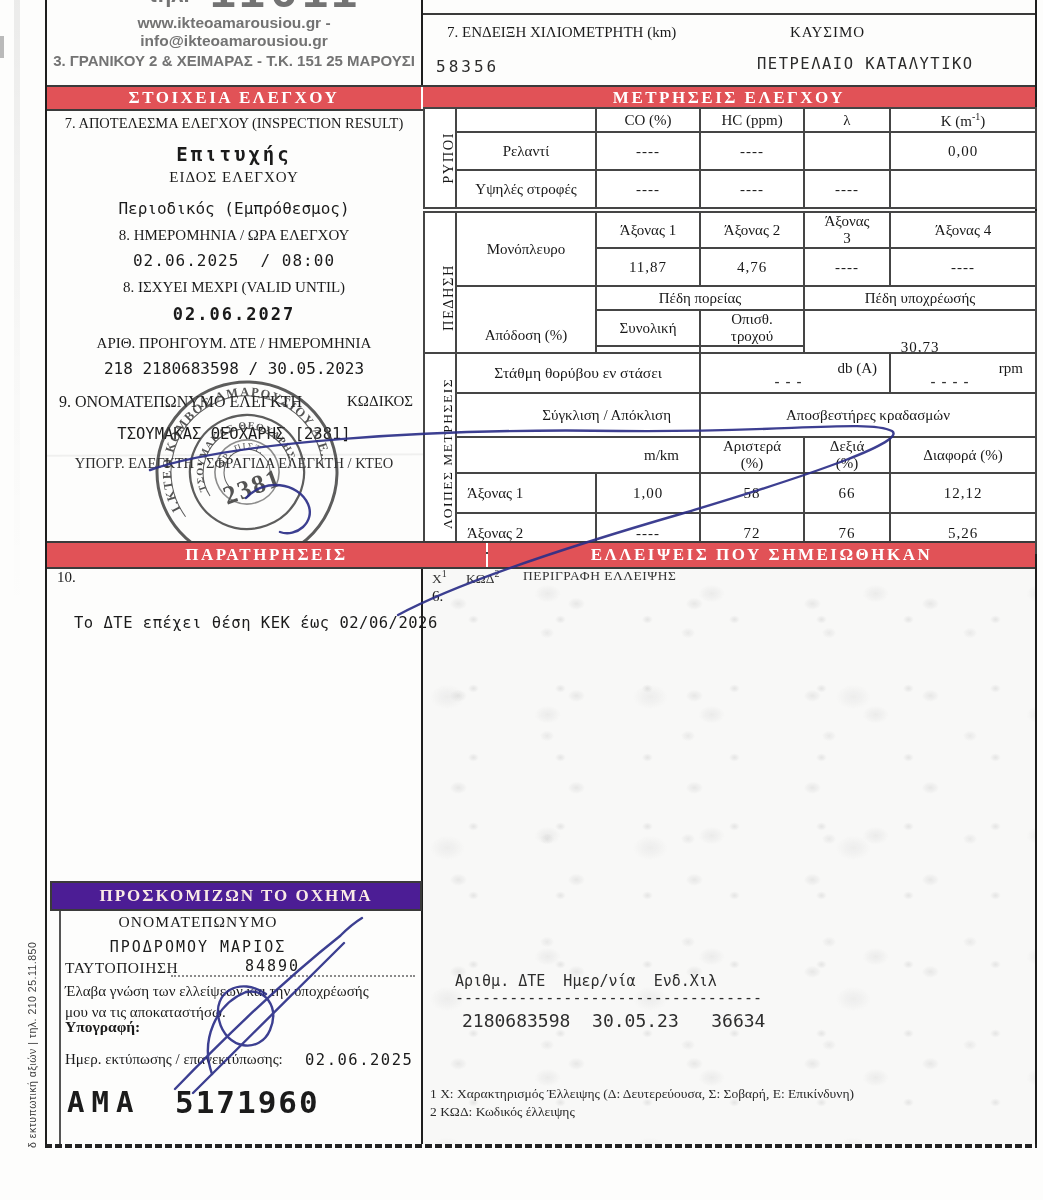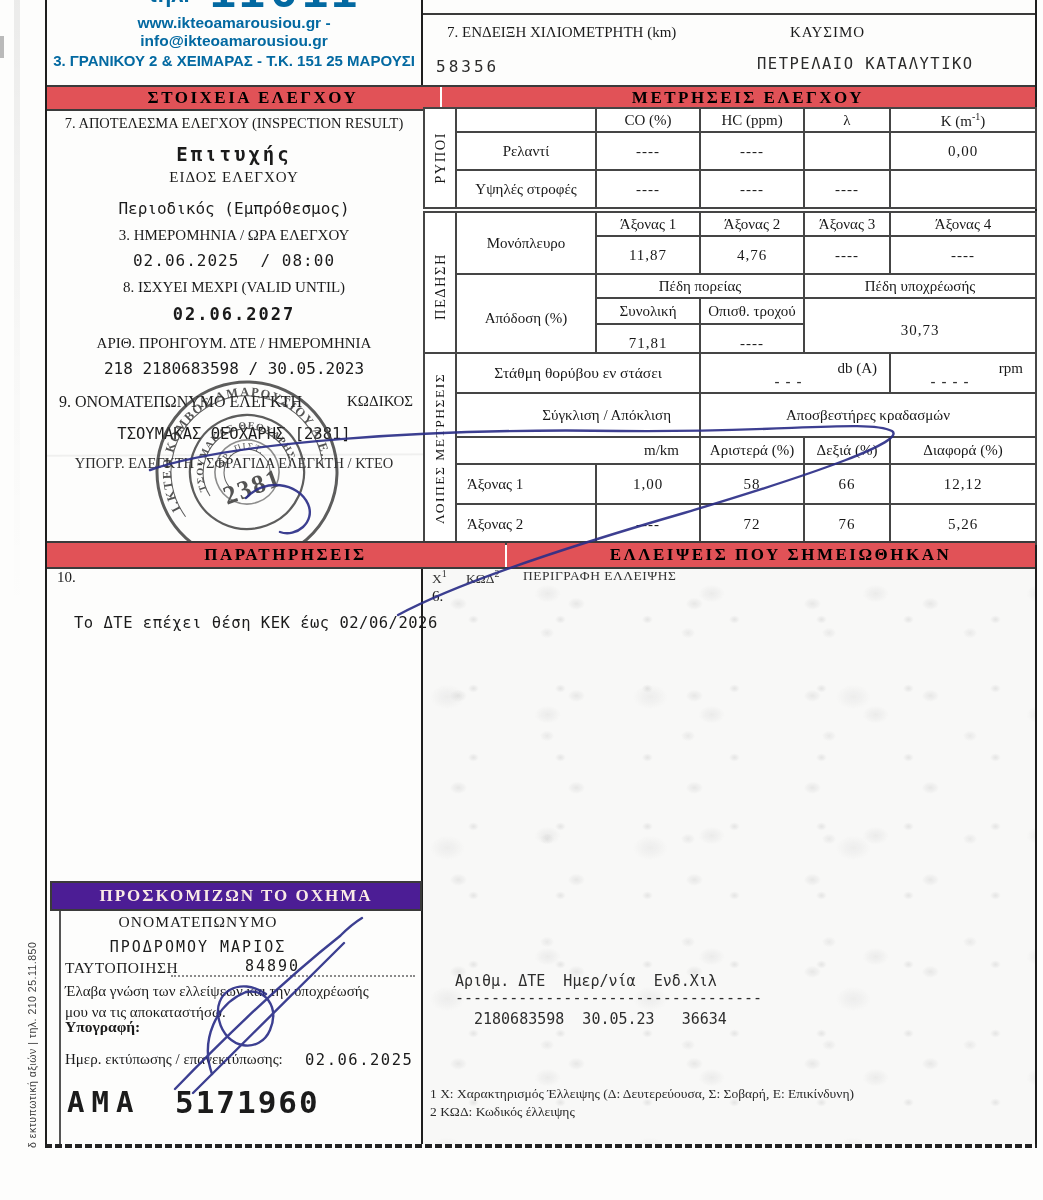--- a/index.html
+++ b/index.html
@@ -4,38 +4,38 @@
 <style>
   html,body{margin:0;padding:0;background:#fff;}
   .page{position:relative;width:1043px;height:1200px;background:#fdfdfc;overflow:hidden;
         font-family:"Liberation Serif",serif;color:#1b1b1b;}
   .abs{position:absolute;}
   .c{text-align:center;}
   .serif{font-family:"Liberation Serif",serif;}
   .sans{font-family:"Liberation Sans",sans-serif;}
   .mono{font-family:"DejaVu Sans Mono",monospace;}
   .pre{white-space:pre;}
-  .red{color:#0369a1;}
+  .red{color:#737373;}
   
   .vline{background:#1e1e1e;}
   .hline{background:#3a3a3a;}
   .crease{background:rgba(0,0,0,0.05);}
   .streak{background:linear-gradient(180deg,rgba(0,0,0,0.07),rgba(0,0,0,0.02) 60%,rgba(0,0,0,0));}
   
   .band-row{display:flex;gap:2px;border-top:2px solid #3b3b3b;border-bottom:2px solid #3b3b3b;}
-  .band-cell{background:#e15257;color:#000000;font-weight:bold;font-size:17px;
+  .band-cell{background:#e15257;color:#ffffff;font-weight:bold;font-size:17px;
              font-family:"Liberation Serif",serif;letter-spacing:2.5px;
-             display:flex;align-items:center;justify-content:center;padding-left:19px;}
+             display:flex;align-items:center;justify-content:center;}
   .band-solo{background:#4c1d95;color:#faeae6;font-weight:bold;font-size:17px;
              font-family:"Liberation Serif",serif;letter-spacing:2px;border:2px solid #3b3b3b;
              display:flex;align-items:center;justify-content:center;}
   
   table.m{border-collapse:collapse;table-layout:fixed;width:612px;background:#fff;}
   table.m td{border:2px solid #454545;font-family:"Liberation Serif",serif;font-size:15px;
-             color:#181818;text-align:center;vertical-align:middle;padding:0 3px;overflow:hidden;}
+             color:#181818;text-align:center;vertical-align:middle;padding:0 15px;overflow:hidden;}
   td.val{font-family:"DejaVu Sans Mono",monospace;font-size:16px;letter-spacing:1px;color:#2b2b2b;}
   td.lbl{font-size:15px;}
   td.hdr{font-size:15px;}
   td.vcell{width:32px;padding:0;}
   .vlabel{writing-mode:vertical-rl;transform:rotate(180deg);margin:0 auto;letter-spacing:1.5px;
           font-size:14.5px;white-space:nowrap;}
   tr.h22>td{height:22px;} tr.h24>td{height:24px;} tr.h25>td{height:25px;}
   tr.h36>td{height:36px;} tr.h38>td{height:38px;} tr.h42>td{height:42px;}
   td.bot{vertical-align:bottom;padding-bottom:6px;}
   td.rel{position:relative;margin-top:28px;}
@@ -89,21 +89,21 @@
   <div class="abs band-row" style="left:47px;top:85px;width:988px;height:22px;">
     <div class="band-cell" style="width:374px;">ΣΤΟΙΧΕΙΑ ΕΛΕΓΧΟΥ</div>
     <div class="band-cell" style="flex:1;">ΜΕΤΡΗΣΕΙΣ ΕΛΕΓΧΟΥ</div>
   </div>
 
   <div class="abs" style="left:47px;top:107px;width:374px;height:434px;">
     <div class="lp serif" style="top:8px;font-size:14.5px;">7. ΑΠΟΤΕΛΕΣΜΑ ΕΛΕΓΧΟΥ (INSPECTION RESULT)</div>
     <div class="lp mono" style="top:36px;font-size:19px;font-weight:bold;letter-spacing:3px;">Επιτυχής</div>
     <div class="lp serif" style="top:62px;font-size:15px;letter-spacing:1px;">ΕΙΔΟΣ ΕΛΕΓΧΟΥ</div>
     <div class="lp mono" style="top:92px;font-size:16px;">Περιοδικός (Εμπρόθεσμος)</div>
-    <div class="lp serif" style="top:120px;font-size:15px;">3. ΗΜΕΡΟΜΗΝΙΑ / ΩΡΑ ΕΛΕΓΧΟΥ</div>
+    <div class="lp serif" style="top:120px;font-size:15px;">8. ΗΜΕΡΟΜΗΝΙΑ / ΩΡΑ ΕΛΕΓΧΟΥ</div>
     <div class="lp mono pre" style="top:144px;font-size:16px;letter-spacing:1px;">02.06.2025  / 08:00</div>
     <div class="lp serif" style="top:172px;font-size:15px;">8. ΙΣΧΥΕΙ ΜΕΧΡΙ (VALID UNTIL)</div>
     <div class="lp mono" style="top:197px;font-size:17px;font-weight:bold;letter-spacing:2px;">02.06.2027</div>
     <div class="lp serif" style="top:228px;font-size:15px;">ΑΡΙΘ. ΠΡΟΗΓΟΥΜ. ΔΤΕ / ΗΜΕΡΟΜΗΝΙΑ</div>
     <div class="lp mono" style="top:252px;font-size:16px;">218 2180683598 / 30.05.2023</div>
     <div class="abs serif" style="left:12px;top:286px;font-size:16px;">9. ΟΝΟΜΑΤΕΠΩΝΥΜΟ ΕΛΕΓΚΤΗ</div>
     <div class="abs serif" style="right:8px;top:286px;font-size:15px;">ΚΩΔΙΚΟΣ</div>
     <div class="lp mono" style="top:318px;font-size:15.5px;">ΤΣΟΥΜΑΚΑΣ ΘΕΟΧΑΡΗΣ [2381]</div>
     <div class="lp serif" style="top:348px;font-size:14.5px;color:#2e2e2e;">ΥΠΟΓΡ. ΕΛΕΓΚΤΗ - ΣΦΡΑΓΙΔΑ ΕΛΕΓΚΤΗ / ΚΤΕΟ</div>
   </div>
@@ -269,21 +269,21 @@
   <div class="abs serif" style="left:57px;top:569px;font-size:15px;">10.</div>
   <div class="abs mono" style="left:74px;top:614px;font-size:15.5px;letter-spacing:0.5px;">Το ΔΤΕ επέχει θέση ΚΕΚ έως 02/06/2026</div>
 
   <div class="abs serif" style="left:432px;top:568px;font-size:13.5px;color:#333;"><span>Χ</span><sup>1</sup></div>
   <div class="abs serif" style="left:466px;top:568px;font-size:13.5px;color:#333;"><span>ΚΩΔ</span><sup>2</sup></div>
   <div class="abs serif" style="left:523px;top:568px;font-size:13.5px;color:#333;letter-spacing:0.5px;">ΠΕΡΙΓΡΑΦΗ ΕΛΛΕΙΨΗΣ</div>
   <div class="abs serif" style="left:432px;top:588px;font-size:15px;">6.</div>
 
   <div class="abs mono pre" style="left:455px;top:972px;font-size:15px;color:#2e2e2e;">Αριθμ. ΔΤΕ  Ημερ/νία  Ενδ.Χιλ</div>
   <div class="abs mono pre" style="left:455px;top:989px;font-size:15px;color:#2e2e2e;">----------------------------------</div>
-  <div class="abs mono pre" style="left:474px;top:1010px;font-size:15px;color:#2e2e2e;">2180683598  30.05.23   36634</div>
+  <div class="abs mono pre" style="left:462px;top:1010px;font-size:18px;color:#2e2e2e;">2180683598  30.05.23   36634</div>
 
   <div class="abs serif" style="left:430px;top:1086px;font-size:13.5px;color:#2a2a2a;">1 Χ: Χαρακτηρισμός Έλλειψης (Δ: Δευτερεύουσα, Σ: Σοβαρή, Ε: Επικίνδυνη)</div>
   <div class="abs serif" style="left:430px;top:1104px;font-size:13.5px;color:#2a2a2a;">2 ΚΩΔ: Κωδικός έλλειψης</div>
 
   <div class="abs band-solo" style="left:50px;top:881px;width:368px;height:26px;">ΠΡΟΣΚΟΜΙΖΩΝ ΤΟ ΟΧΗΜΑ</div>
 
   <div class="abs" style="left:47px;top:905px;width:302px;height:240px;">
     <div class="lp serif" style="top:8px;font-size:15.5px;letter-spacing:1px;">ΟΝΟΜΑΤΕΠΩΝΥΜΟ</div>
     <div class="lp mono" style="top:33px;font-size:15px;letter-spacing:2px;">ΠΡΟΔΡΟΜΟΥ ΜΑΡΙΟΣ</div>
     <div class="abs serif" style="left:18px;top:54px;font-size:15.5px;letter-spacing:0.5px;">ΤΑΥΤΟΠΟΙΗΣΗ</div>

